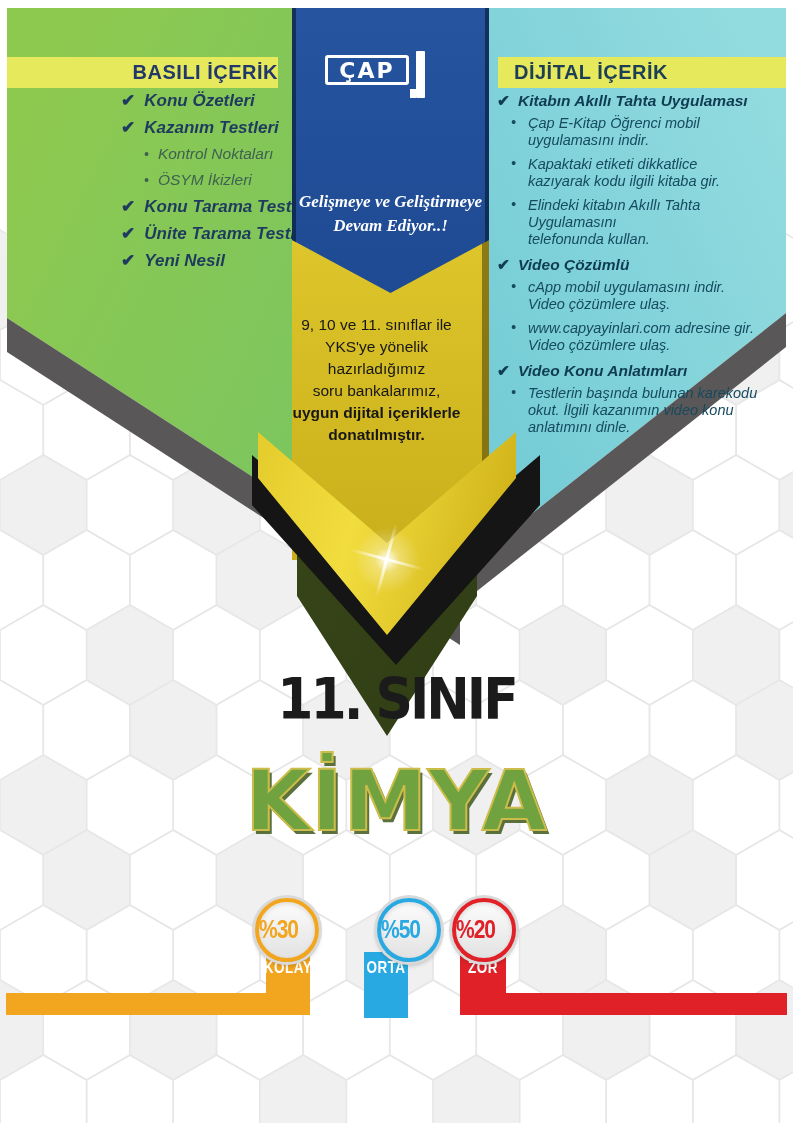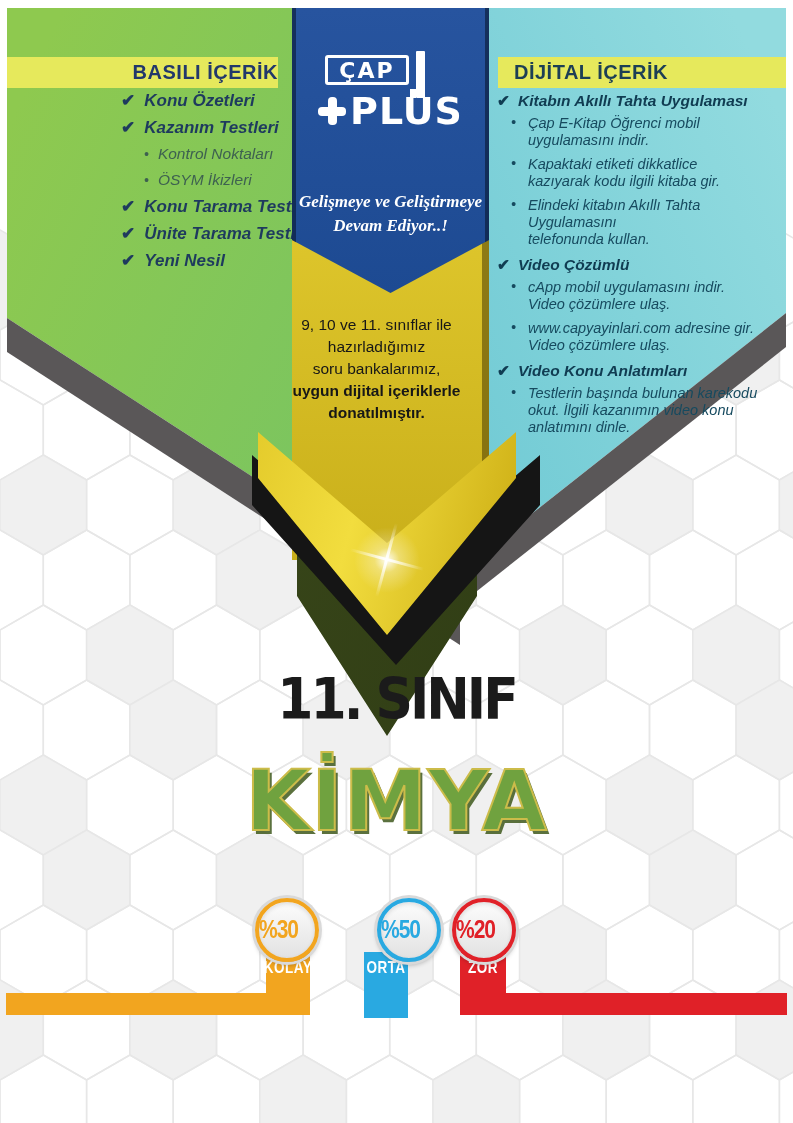--- a/index.html
+++ b/index.html
@@ -335,20 +335,21 @@
 anlatımını dinle.</div>
       </div>
     </div>
 
   <div class="shaft">
     <div class="edge-r"></div>
   </div>
   <div class="shaft-text">
     <div class="reg">
         <div>9, 10 ve 11. sınıflar ile</div>
+        <div>YKS'ye yönelik</div>
         <div>hazırladığımız</div>
         <div>soru bankalarımız,</div>
       </div>
     <div class="bold">
         <div>uygun dijital içeriklerle</div>
         <div>donatılmıştır.</div>
       </div>
   </div>
 
   <div class="layer arrow-goldline"></div>
@@ -357,24 +358,20 @@
   <div class="layer arrow-gold"></div>
   <div class="sparkle"></div>
 
   <div class="banner">
     <div class="edge-l"></div>
     <div class="edge-r"></div>
     <div class="logo-box">
       <span>ÇAP</span>
     </div>
     <div class="logo-bar"></div>
-    <div class="logo-plus-row">
-      <span class="plus-icon"></span>
-      <span class="logo-plus">PLUS</span>
-    </div>
     <div class="tagline">
       <div>Gelişmeye ve Geliştirmeye</div>
       <div>Devam Ediyor..!</div>
     </div>
   </div>
 
   <div class="grade-title">11. SINIF</div>
   <div class="subject-title">KİMYA</div>
 
   <div id="badges">

